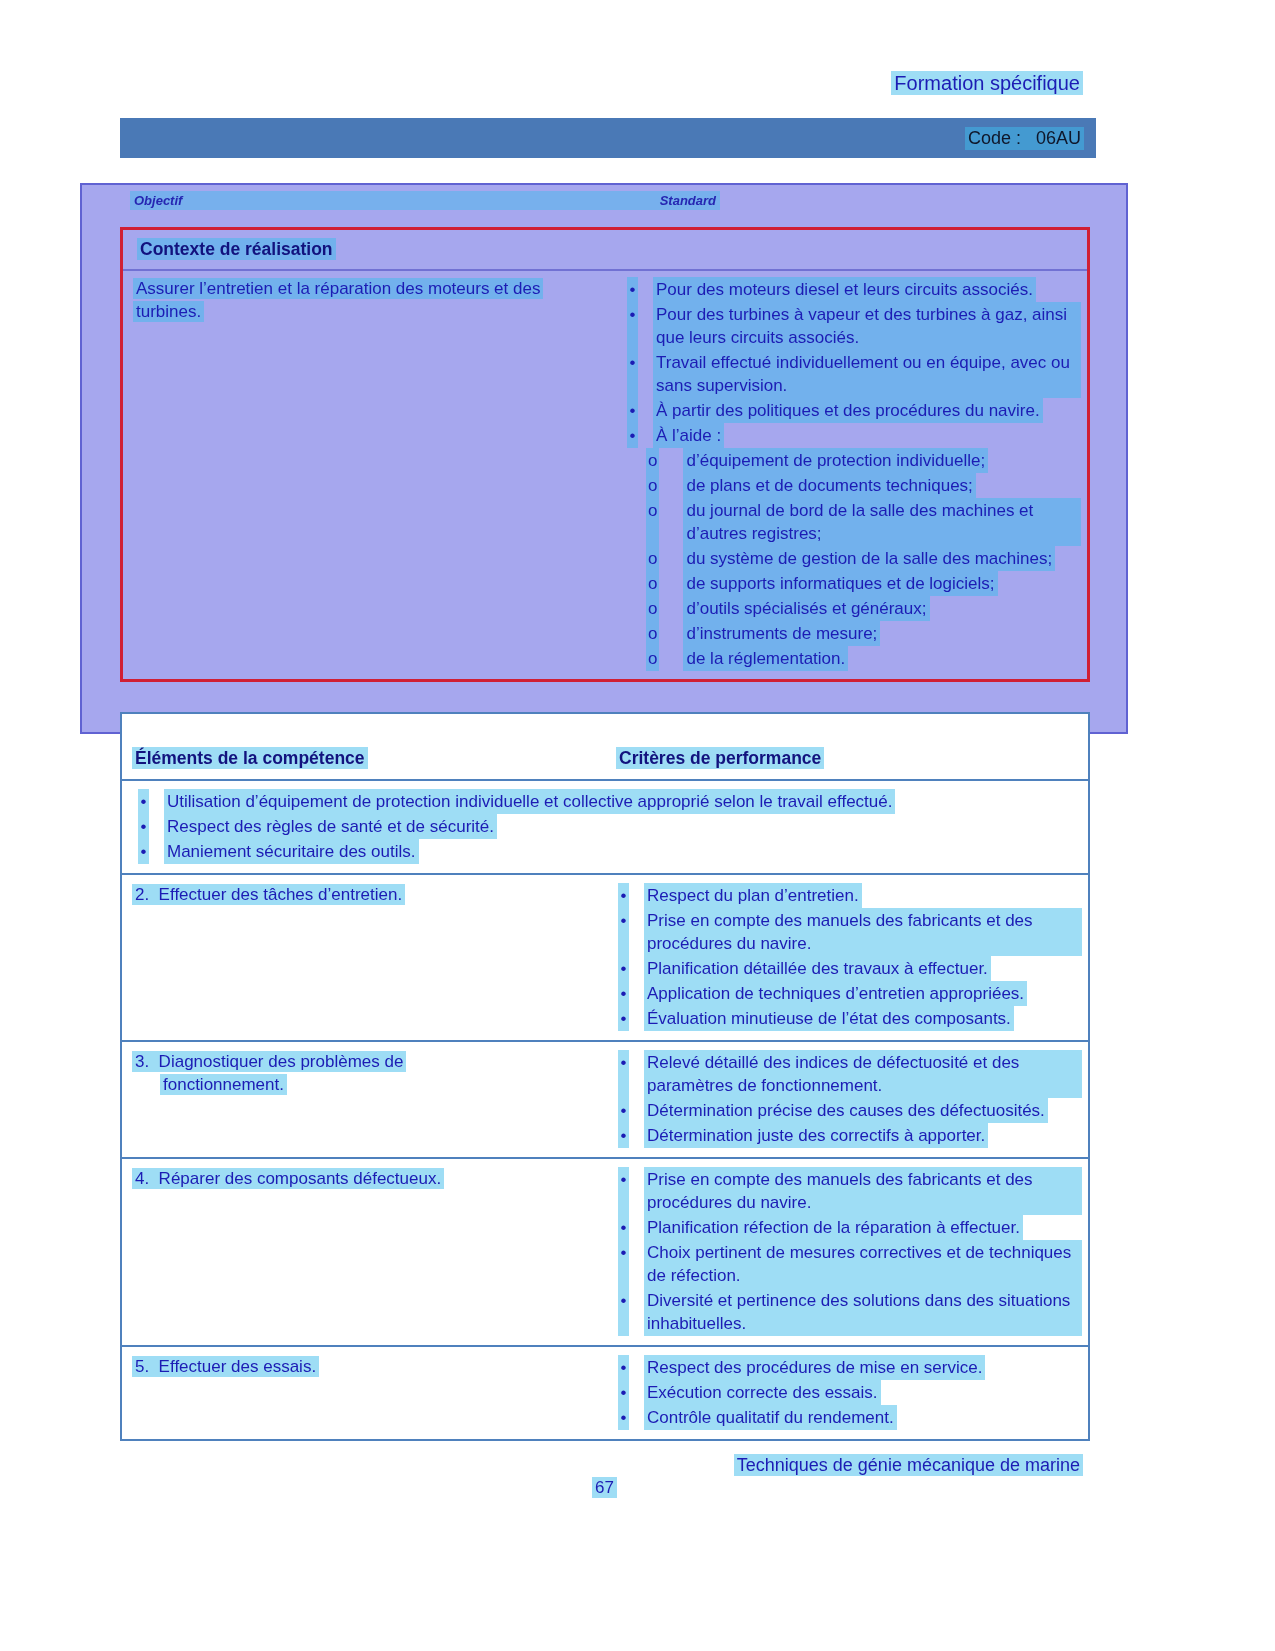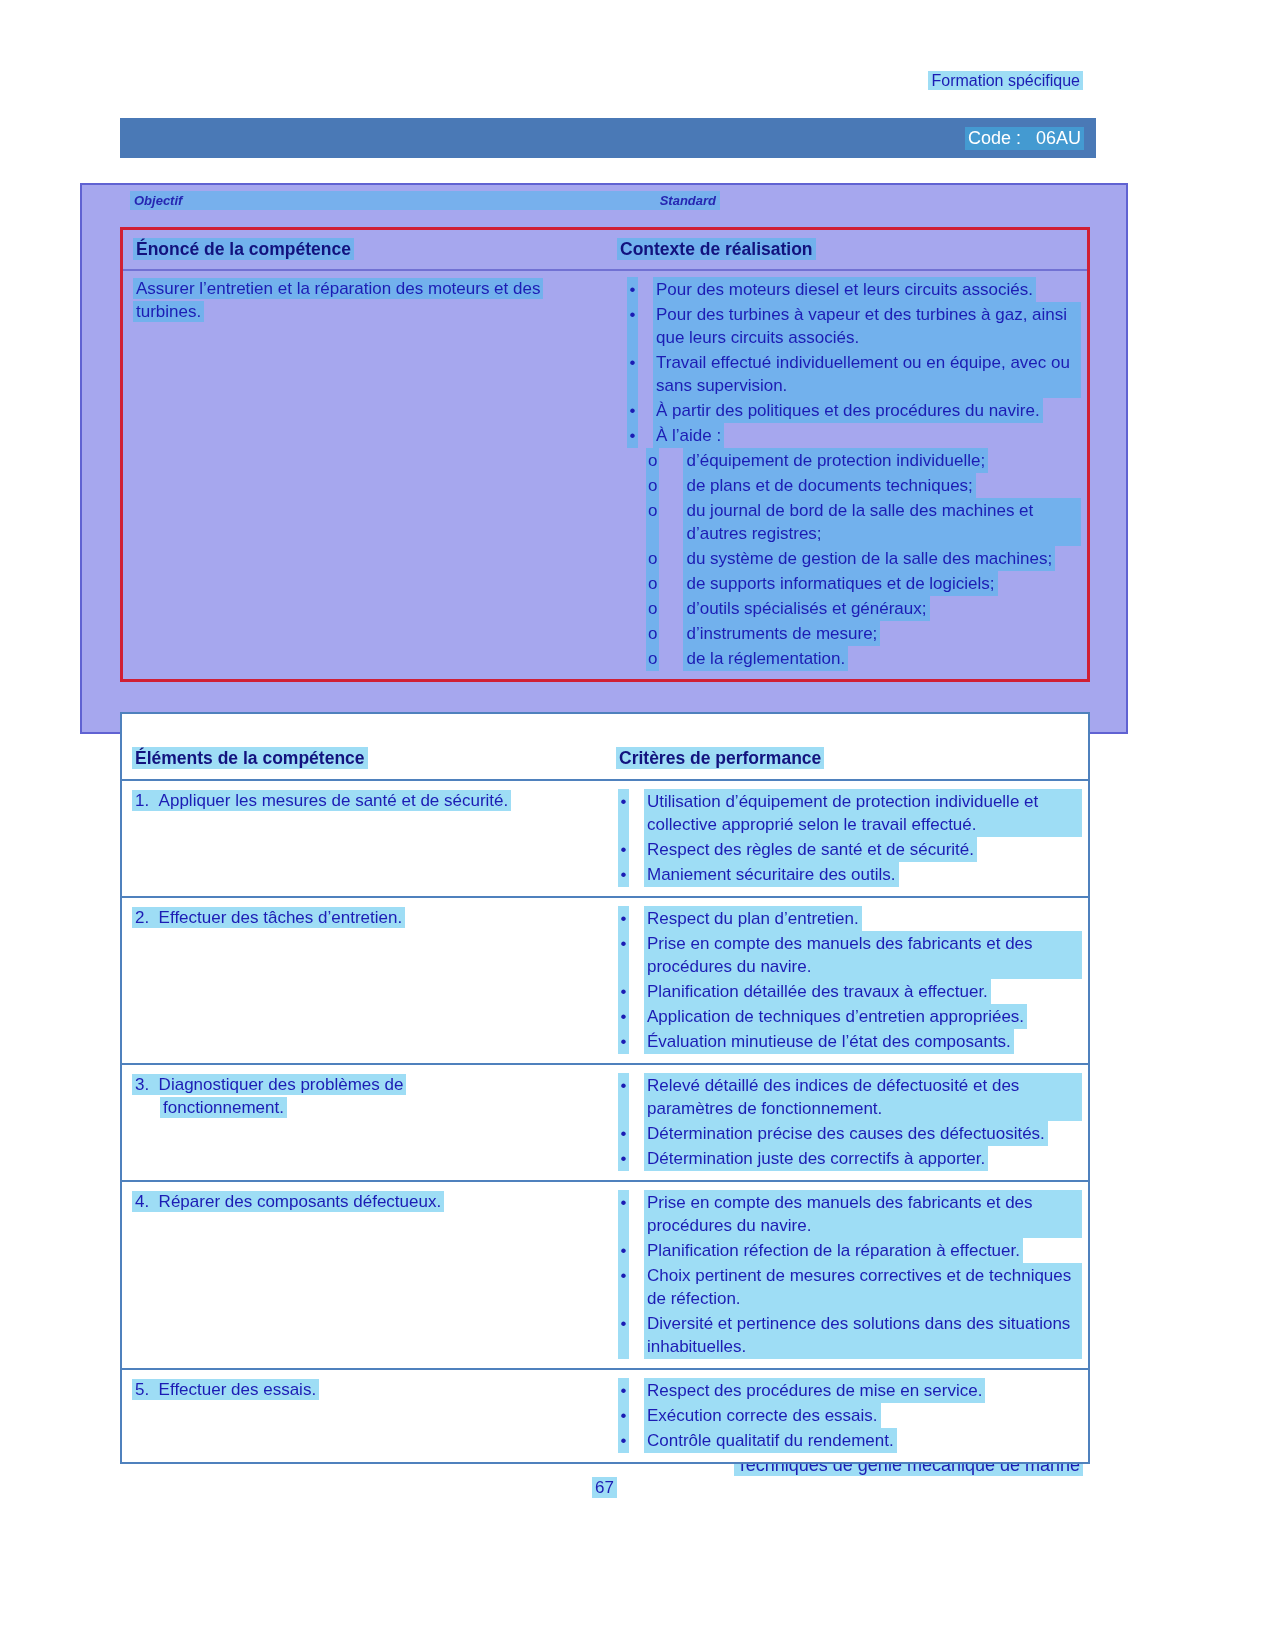--- a/index.html
+++ b/index.html
@@ -14,28 +14,28 @@
   
   .hl {
     background: rgba(62,188,235,0.5);
     color:#1c1cb4;
     padding:1px 3px;
     -webkit-box-decoration-break: clone;
     box-decoration-break: clone;
   }
   .th { font-weight:bold; color:#12127e; line-height:22px; font-size:17.5px; }
 
-  .top-note { position:absolute; top:72px; right:192px; font-size:16px;padding-left:20px; }
+  .top-note { position:absolute; top:72px; right:192px; font-size:20px;padding-left:20px; }
 
   .code-bar {
     position:absolute; left:120px; top:118px; width:976px; height:40px;
     background:#4a79b6; display:flex; align-items:center; justify-content:flex-end;
     padding-right:12px;
   }
-  .code-text { color:#ffffff; font-size:18px; white-space:pre; }
+  .code-text { color:#0f172a; font-size:18px; white-space:pre; }
 
   .lavender {
     position:absolute; left:80px; top:183px; width:1048px; height:551px;
     background:#a6a7ee; border:2px solid #6062d2; z-index:1;
   }
   .objstd {
     position:absolute; left:48px; top:6px; width:590px;
     display:flex; justify-content:space-between;
     background: rgba(62,188,235,0.45); padding:2px 4px;
   }
@@ -85,23 +85,20 @@
   </div>
 
   <div class="lavender">
     <div class="objstd">
       <span>Objectif</span>
       <span>Standard</span>
     </div>
 
     <div class="table-red">
       <div class="t-head">
-        <div class="cell-l">
-          <span class="hl th">Énoncé de la compétence</span>
-        </div>
         <div class="cell-r">
           <span class="hl th">Contexte de réalisation</span>
         </div>
       </div>
       <div class="t-body">
         <div class="cell-l">
           <span class="hl">Assurer l’entretien et la réparation des moteurs et des turbines.</span>
         </div>
         <div class="cell-r" id="contexte-list">
             <div class="bullet b1">
@@ -165,23 +162,20 @@
     <div class="tb-head">
       <div class="cell-l">
         <span class="hl th">Éléments de la compétence</span>
       </div>
       <div class="cell-r">
         <span class="hl th">Critères de performance</span>
       </div>
     </div>
     <div id="elements-rows">
         <div class="tb-row">
-          <div class="cell-l">
-            <div class="hang"><span class="hl">1.&nbsp;&nbsp;Appliquer les mesures de santé et de sécurité.</span></div>
-          </div>
           <div class="cell-r">
             <div class="bullet b1">
               <span class="marker hl">•</span>
               <span class="btext hl">Utilisation d’équipement de protection individuelle et collective approprié selon le travail effectué.</span>
             </div>
             <div class="bullet b1">
               <span class="marker hl">•</span>
               <span class="btext hl">Respect des règles de santé et de sécurité.</span>
             </div>
             <div class="bullet b1">

